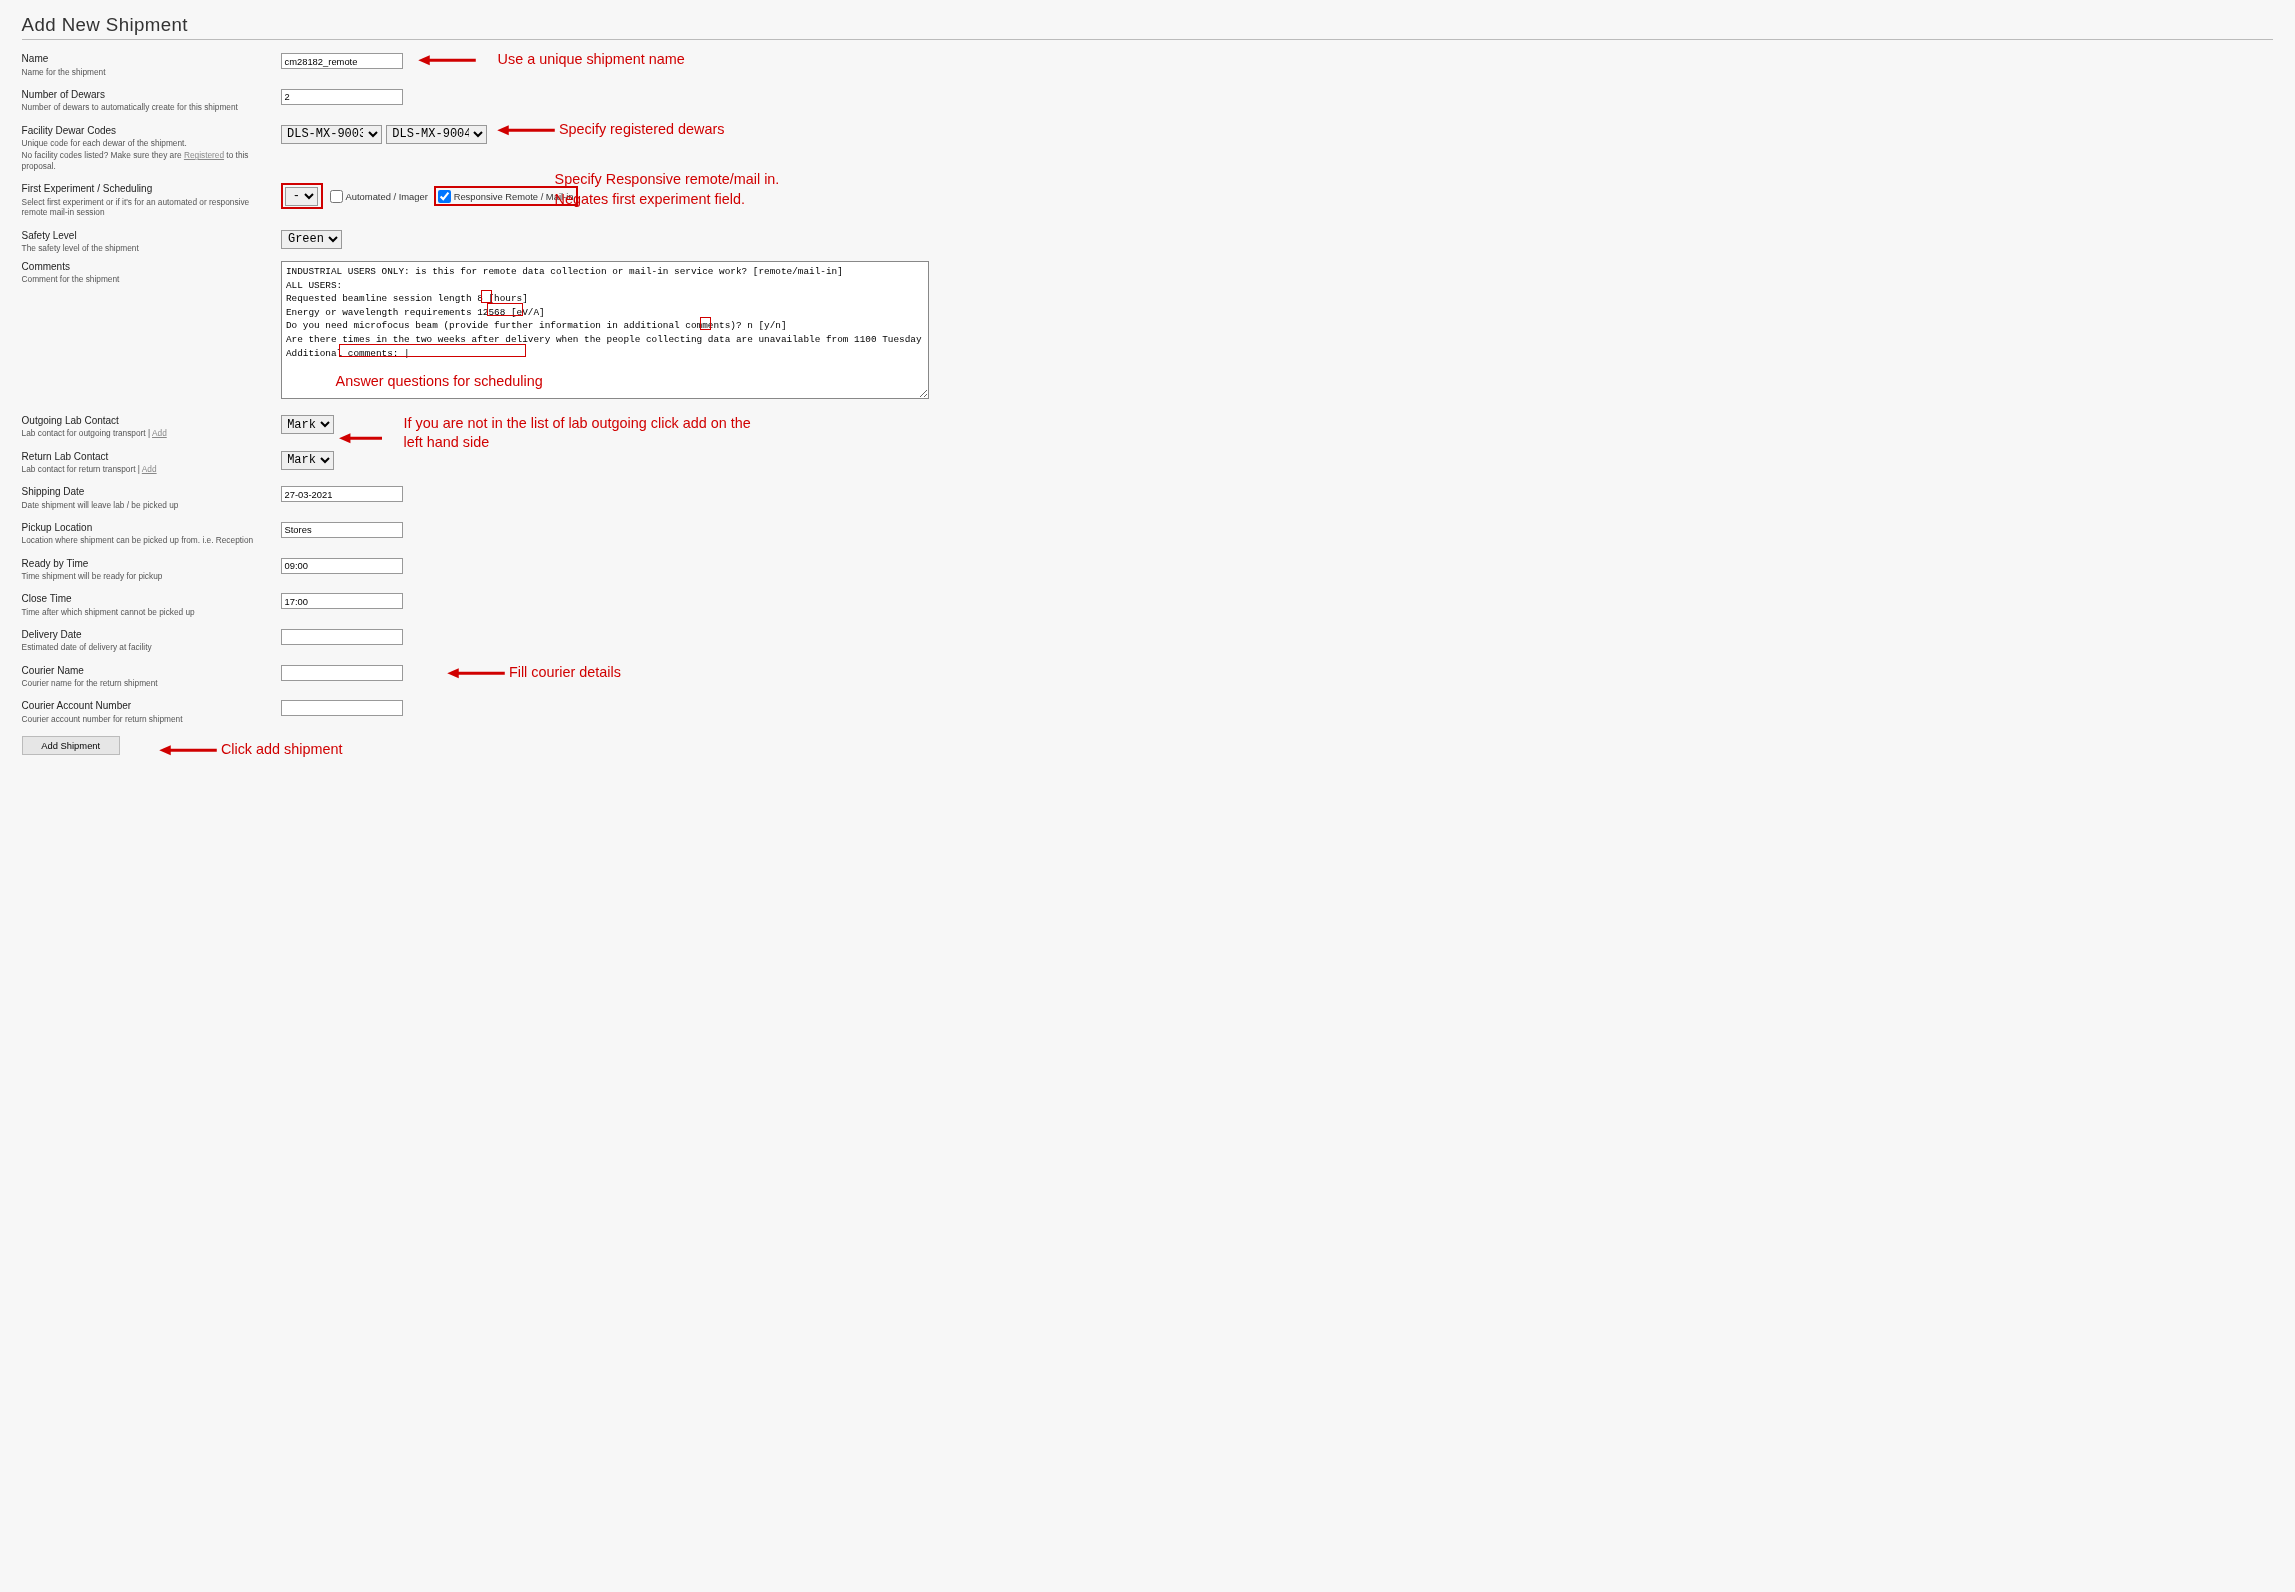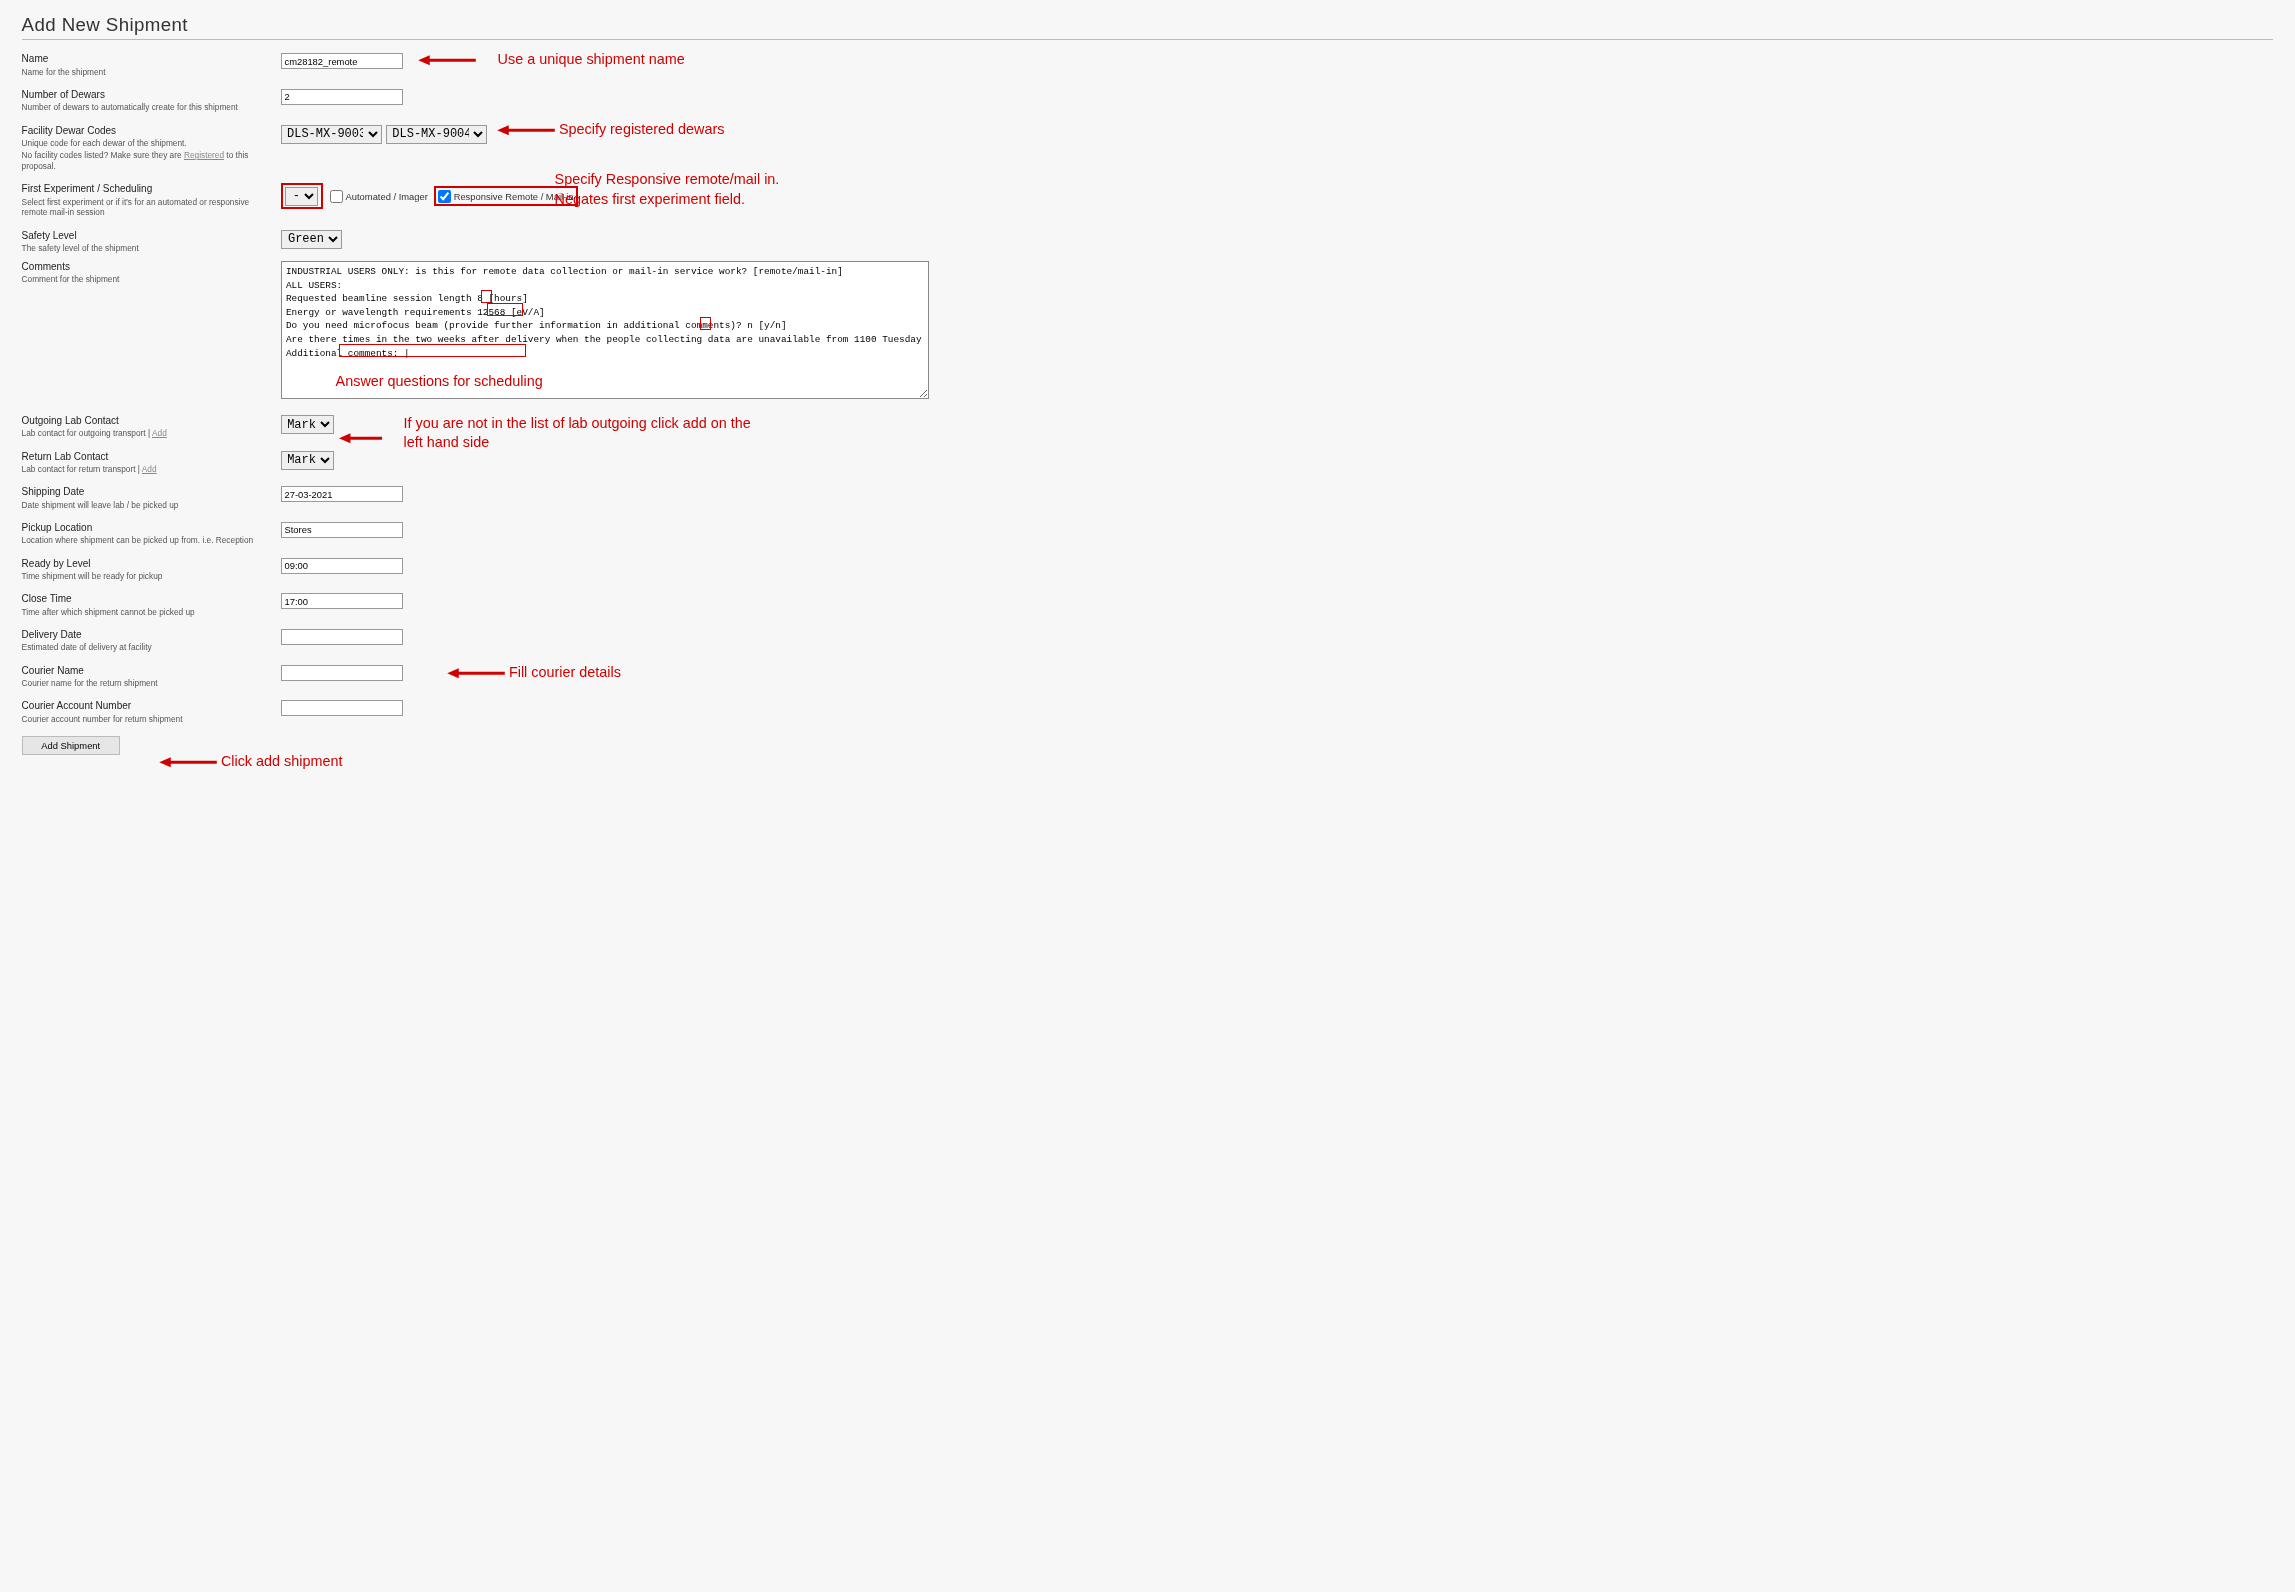--- a/index.html
+++ b/index.html
@@ -290,21 +290,21 @@
     <div class="fld-label">Pickup Location</div>
     <div class="fld-hint">Location where shipment can be picked up from. i.e. Reception</div>
   </div>
   <div class="input-col">
     <input type="text" class="txt" value="Stores" style="">
   </div>
 </div>
 
 <div class="form-row">
   <div class="label-col">
-    <div class="fld-label">Ready by Level</div>
+    <div class="fld-label">Ready by Time</div>
     <div class="fld-hint">Time shipment will be ready for pickup</div>
   </div>
   <div class="input-col">
     <input type="text" class="txt" value="09:00" style="">
   </div>
 </div>
 
 <div class="form-row">
   <div class="label-col">
     <div class="fld-label">Close Time</div>
@@ -349,21 +349,21 @@
   </div>
   <div class="input-col">
     <input type="text" class="txt" value="" style="">
   </div>
 </div>
 
 <div class="form-row overlay-wrap" style="margin-top:2px;">
   <div>
     <button class="submit">Add Shipment</button>
   </div>
-  <div class="ann" style="left:137px; top:16px; display:flex; align-items:center; gap:4.3px;">
+  <div class="ann" style="left:137px; top:4px; display:flex; align-items:center; gap:4.3px;">
     <svg class="arrow" width="58" height="14.4" viewBox="0 0 80 20">
         <line x1="80" y1="10" x2="12" y2="10" stroke="#d00000" stroke-width="4"></line>
         <polygon points="0,10 16,3 16,17" fill="#d00000"></polygon>
       </svg>
     <span>Click add shipment</span>
   </div>
 </div>
 
 
 </body></html>

